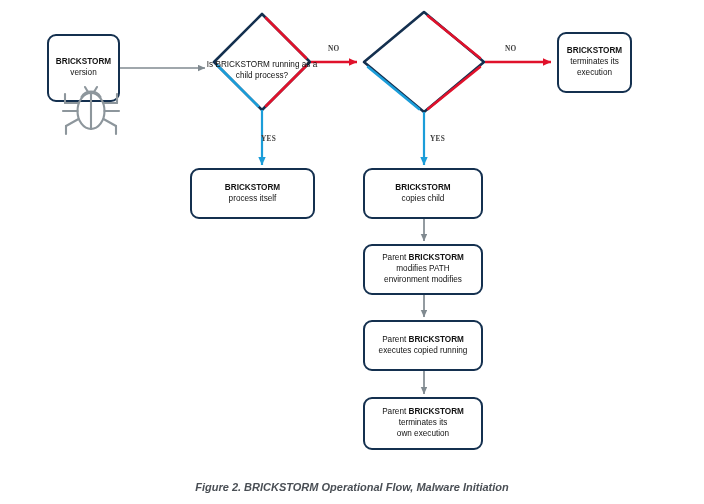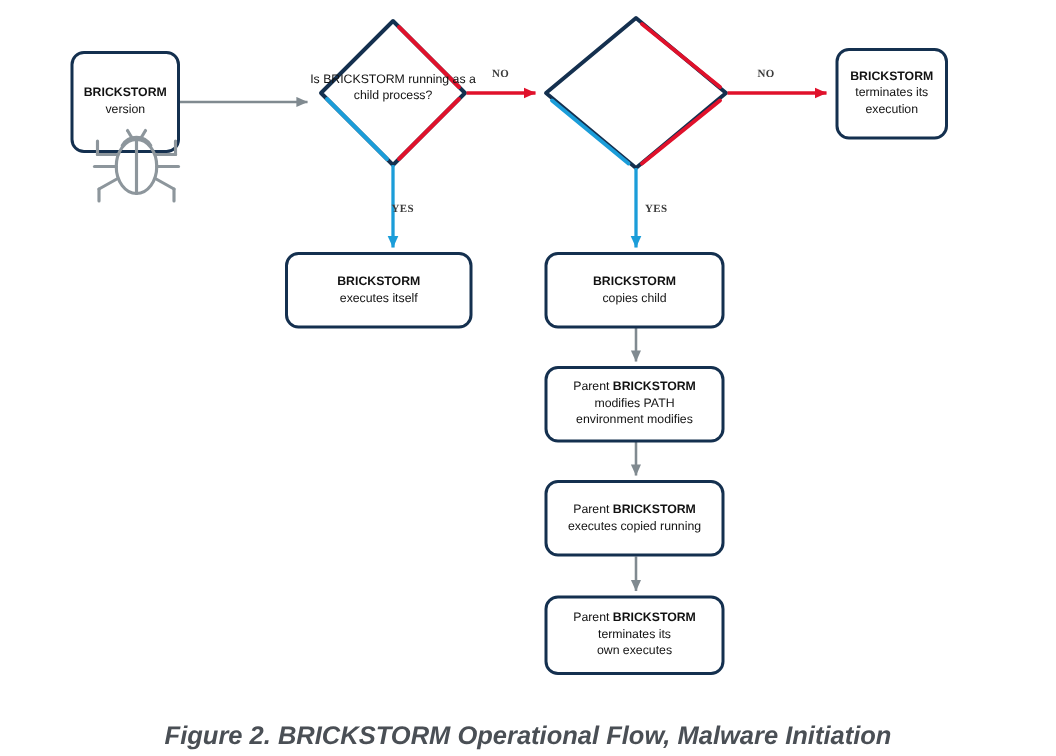--- a/index.html
+++ b/index.html
@@ -63,21 +63,21 @@
     color: #3c3c3c;
     letter-spacing: 0.3px;
     font-family: Liberation Serif, serif;
   }
   .caption {
     position: absolute;
     left: 0;
     right: 0;
     top: 481px;
     text-align: center;
-    font-size: 17px;
+    font-size: 11px;
     font-weight: bold;
     font-style: italic;
     color: #4a4f55;
     z-index: 5;
   }
   .bug-icon { position: absolute; z-index: 4; }
 </style>
 </head>
 <body>
 
@@ -145,36 +145,36 @@
       <line x1="45.5" y1="41" x2="58" y2="48"></line>
       <line x1="58" y1="48" x2="58" y2="56"></line>
     </g>
   </svg>
 
   <div class="node" style="left:47px; top:34px; width:73px; height:68px;">
     <span class="ln b">BRICKSTORM</span>
     <span class="ln">version</span>
   </div>
 
-  <div class="diamond-text" style="left:206px; top:48px; width:112px;">
+  <div class="diamond-text" style="left:206px; top:60px; width:112px;">
     <span class="ln"><span>Is </span><span class="b">BRICKSTORM</span></span>
     <span class="ln">running as a</span>
     <span class="ln">child process?</span>
   </div>
 
 
   <div class="node" style="left:557px; top:32px; width:75px; height:61px;">
     <span class="ln b">BRICKSTORM</span>
     <span class="ln">terminates its</span>
     <span class="ln">execution</span>
   </div>
 
   <div class="node" style="left:190px; top:168px; width:125px; height:51px;">
     <span class="ln b">BRICKSTORM</span>
-    <span class="ln">executes itself</span>
+    <span class="ln">process itself</span>
   </div>
 
   <div class="node" style="left:363px; top:168px; width:120px; height:51px;">
     <span class="ln b">BRICKSTORM</span>
     <span class="ln">copies child</span>
   </div>
 
   <div class="node" style="left:363px; top:244px; width:120px; height:51px;">
     <span class="ln"><span>Parent </span><span class="b">BRICKSTORM</span></span>
     <span class="ln">modifies PATH</span>
@@ -182,21 +182,21 @@
   </div>
 
   <div class="node" style="left:363px; top:320px; width:120px; height:51px;">
     <span class="ln"><span>Parent </span><span class="b">BRICKSTORM</span></span>
     <span class="ln">executes copied running</span>
   </div>
 
   <div class="node" style="left:363px; top:397px; width:120px; height:53px;">
     <span class="ln"><span>Parent </span><span class="b">BRICKSTORM</span></span>
     <span class="ln">terminates its</span>
-    <span class="ln">own executes</span>
+    <span class="ln">own execution</span>
   </div>
 
   <div class="edge-label" style="left:328px; top:44px;">NO</div>
   <div class="edge-label" style="left:505px; top:44px;">NO</div>
   <div class="edge-label" style="left:261px; top:134px;">YES</div>
   <div class="edge-label" style="left:430px; top:134px;">YES</div>
 
   <div class="caption">Figure 2. BRICKSTORM Operational Flow, Malware Initiation</div>
 
 </div>

